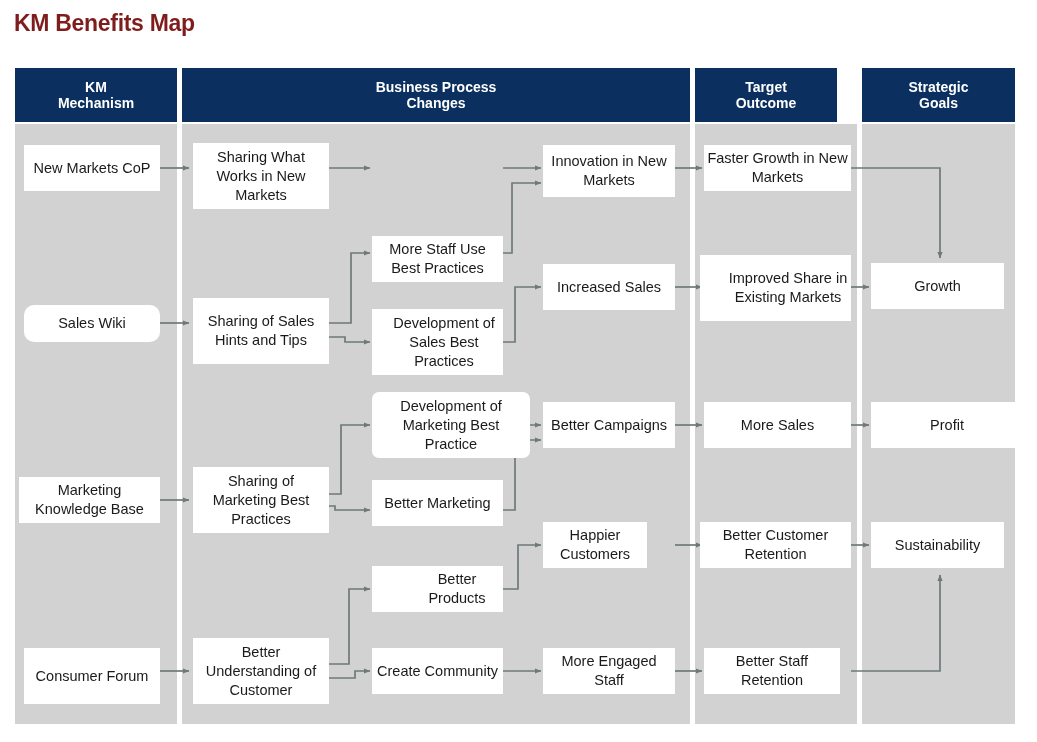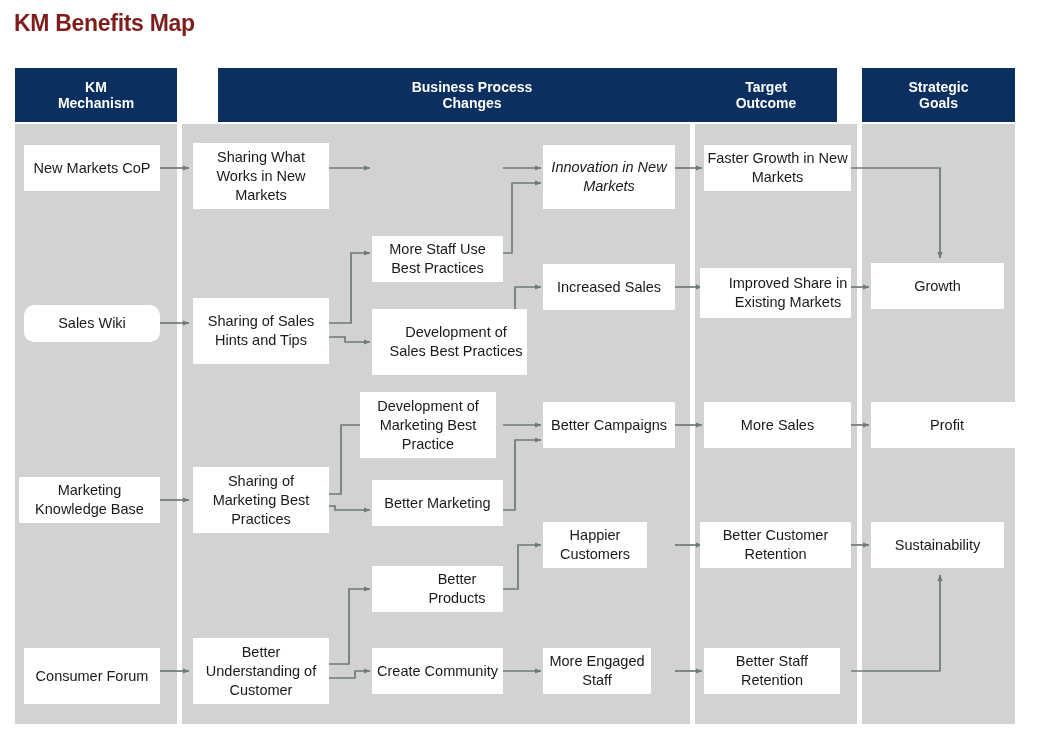--- a/index.html
+++ b/index.html
@@ -34,21 +34,21 @@
   <div class="band" style="left:182px; top:124px; width:508px; height:600px;"></div>
   <div class="band" style="left:695px; top:124px; width:162px; height:600px;"></div>
   <div class="band" style="left:862px; top:124px; width:153px; height:600px;"></div>
 
   <div class="hdr" style="left:15px; top:68px; width:162px; height:54px;">
     <div>
       <div>KM</div>
       <div>Mechanism</div>
     </div>
   </div>
-  <div class="hdr" style="left:182px; top:68px; width:508px; height:54px;margin-left:36px;">
+  <div class="hdr" style="left:182px; top:68px; width:508px; height:54px;">
     <div>
       <div>Business Process</div>
       <div>Changes</div>
     </div>
   </div>
   <div class="hdr" style="left:695px; top:68px; width:142px; height:54px;">
     <div>
       <div>Target</div>
       <div>Outcome</div>
     </div>
@@ -125,56 +125,56 @@
   <div class="node" style="left:193px; top:467px; width:136px; height:66px;">
       <span>Sharing of Marketing Best Practices</span>
     </div>
   <div class="node" style="left:193px; top:638px; width:136px; height:66px;">
       <span>Better Understanding of Customer</span>
     </div>
 
   <div class="node" style="left:372px; top:236px; width:131px; height:46px;">
       <span>More Staff Use Best Practices</span>
     </div>
-  <div class="node" style="left:372px; top:309px; width:155px; height:66px;padding-left:16px;">
+  <div class="node" style="left:372px; top:309px; width:131px; height:66px;padding-left:16px;">
       <span>Development of Sales Best Practices</span>
     </div>
-  <div class="node" style="left:360px; top:392px; width:136px; height:66px;">
+  <div class="node" style="left:372px; top:392px; width:158px; height:66px;border-radius:7px;">
       <span>Development of Marketing Best Practice</span>
     </div>
   <div class="node" style="left:372px; top:480px; width:131px; height:46px;">
       <span>Better Marketing</span>
     </div>
   <div class="node" style="left:372px; top:566px; width:131px; height:46px;padding-left:42px;">
       <span>Better Products</span>
     </div>
   <div class="node" style="left:372px; top:648px; width:131px; height:46px;">
       <span>Create Community</span>
     </div>
 
-  <div class="node" style="left:543px; top:145px; width:132px; height:64px;font-style:italic;">
+  <div class="node" style="left:543px; top:145px; width:132px; height:52px;">
       <span>Innovation in New Markets</span>
     </div>
   <div class="node" style="left:543px; top:264px; width:132px; height:46px;">
       <span>Increased Sales</span>
     </div>
   <div class="node" style="left:543px; top:402px; width:132px; height:46px;">
       <span>Better Campaigns</span>
     </div>
   <div class="node" style="left:543px; top:522px; width:104px; height:46px;">
       <span>Happier Customers</span>
     </div>
-  <div class="node" style="left:543px; top:648px; width:108px; height:46px;justify-content:flex-end;">
+  <div class="node" style="left:543px; top:648px; width:132px; height:46px;justify-content:flex-end;">
       <span>More Engaged Staff</span>
     </div>
 
   <div class="node" style="left:704px; top:145px; width:147px; height:46px;">
       <span>Faster Growth in New Markets</span>
     </div>
-  <div class="node" style="left:700px; top:268px; width:151px; height:50px;padding-left:28px;">
+  <div class="node" style="left:700px; top:255px; width:151px; height:66px;padding-left:28px;">
       <span>Improved Share in Existing Markets</span>
     </div>
   <div class="node" style="left:704px; top:402px; width:147px; height:46px;">
       <span>More Sales</span>
     </div>
   <div class="node" style="left:700px; top:522px; width:151px; height:46px;">
       <span>Better Customer Retention</span>
     </div>
   <div class="node" style="left:704px; top:648px; width:136px; height:46px;">
       <span>Better Staff Retention</span>

